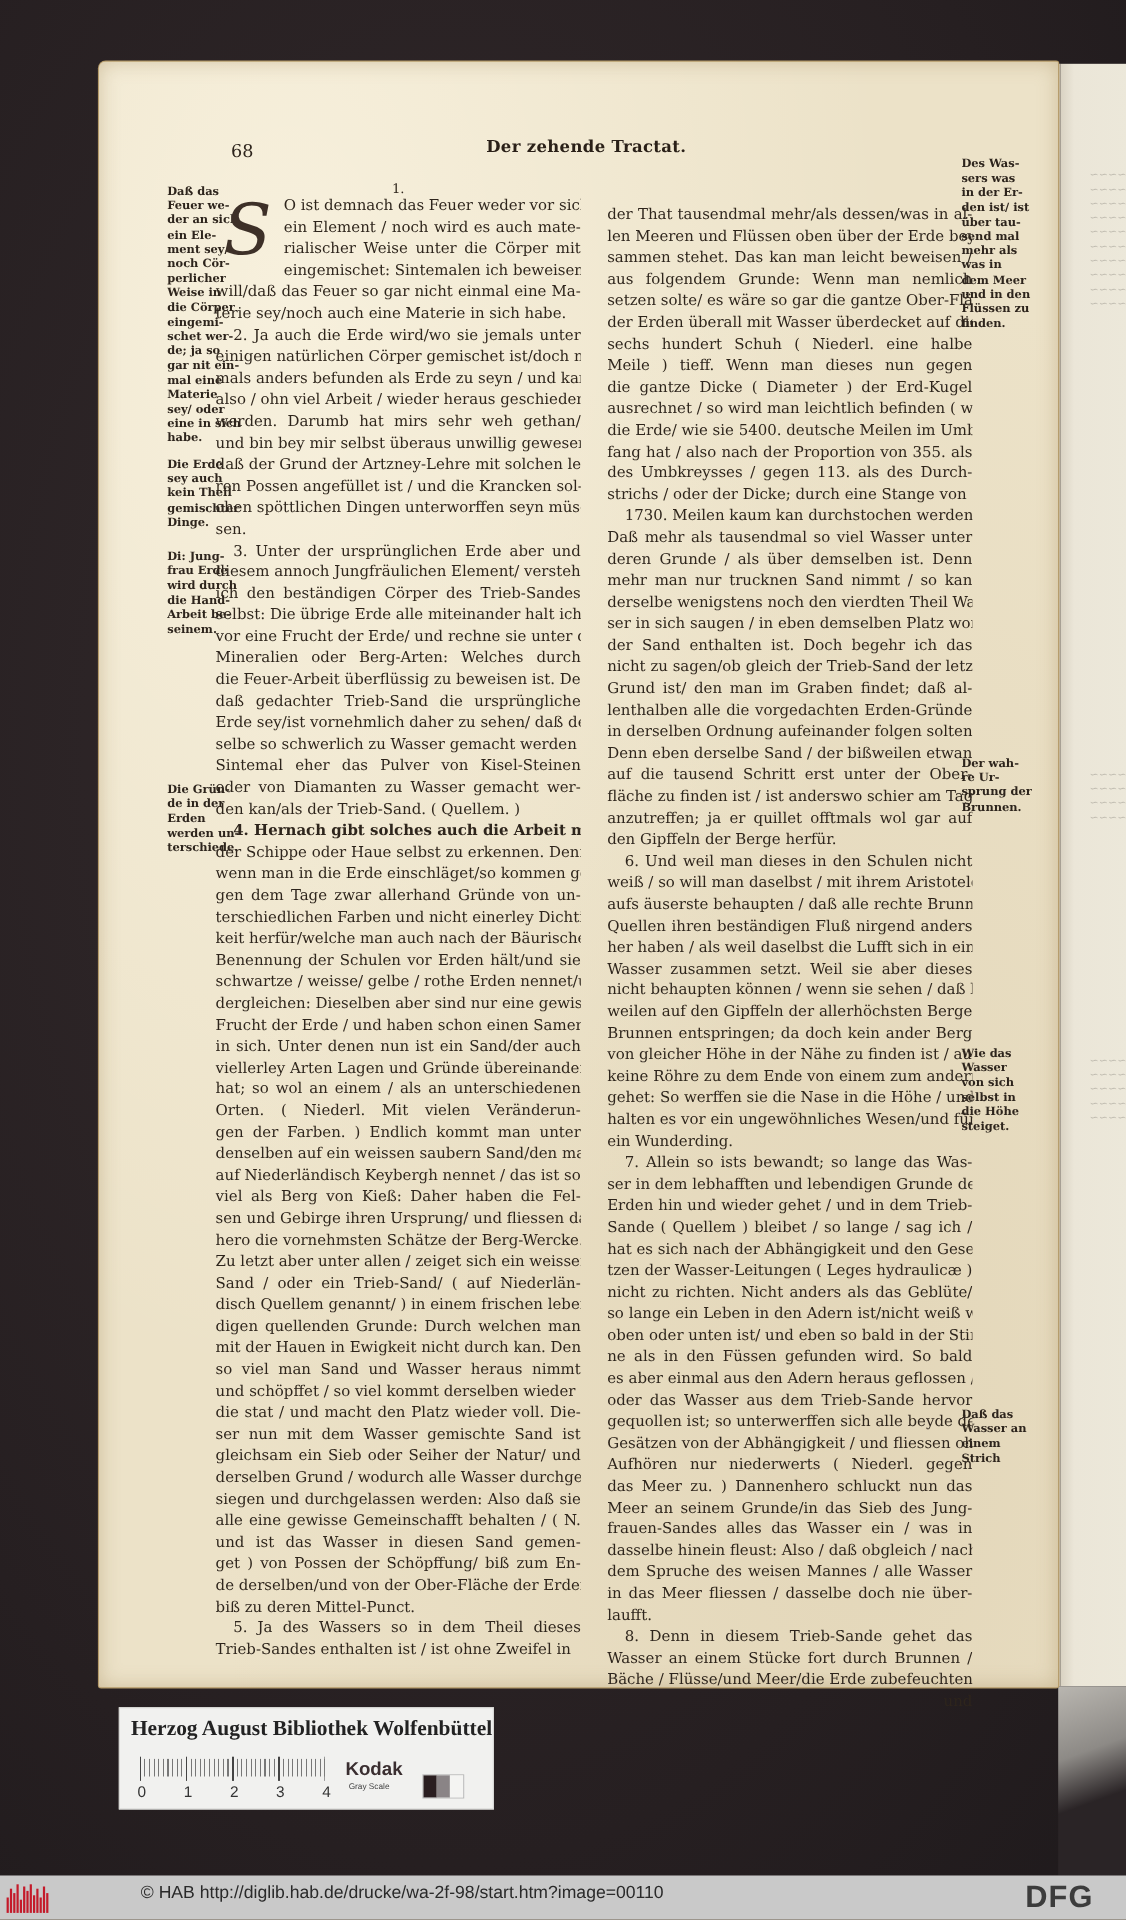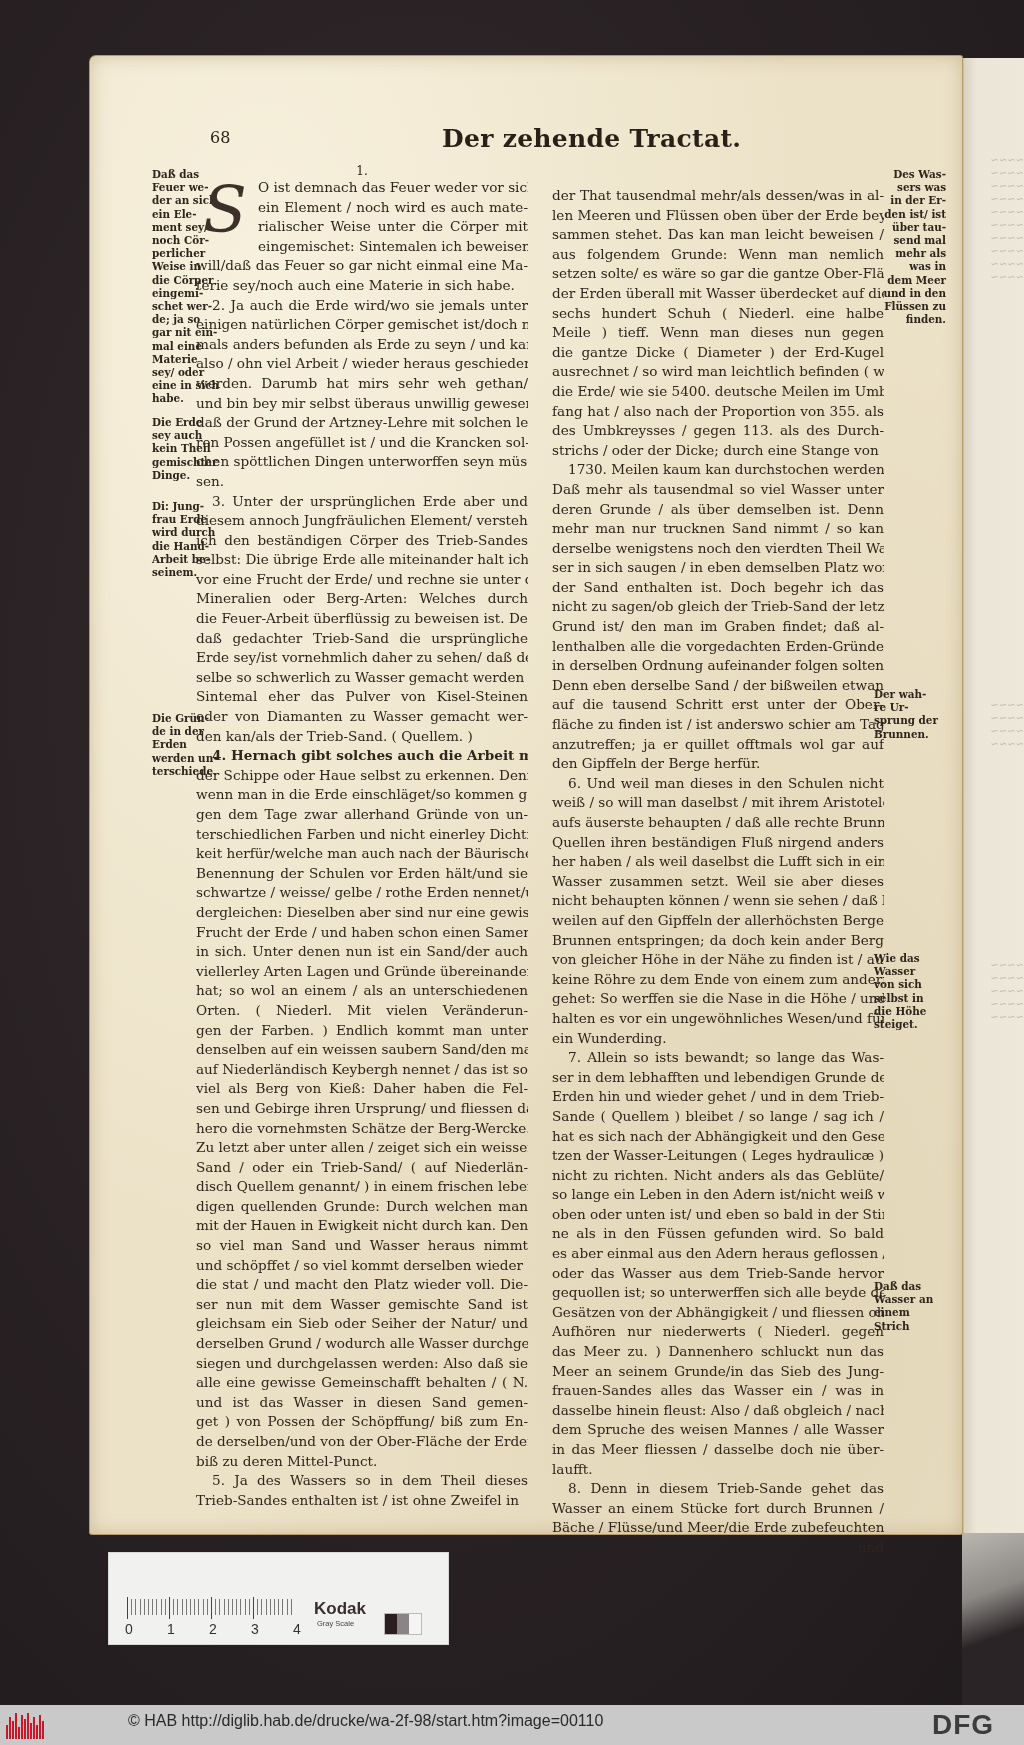--- a/index.html
+++ b/index.html
@@ -28,21 +28,21 @@
   .page {
     position:absolute; left:90px; top:56px; width:872px; height:1478px;
     background:
       radial-gradient(ellipse at 20% 15%, rgba(255,250,235,.6) 0%, rgba(255,250,235,0) 55%),
       radial-gradient(ellipse at 80% 85%, rgba(200,180,140,.25) 0%, rgba(200,180,140,0) 60%),
       #ece2c8;
     border-radius:6px 2px 2px 2px;
     box-shadow: inset 0 0 18px rgba(150,120,70,.35), 0 0 0 1px #b59b6a;
   }
   .folio { position:absolute; left:120px; top:72px; font-size:16px; color:#2d241c; }
-  .running-head { position:absolute; left:352px; top:68px; font-size:25px; color:#2a2018; font-weight:bold; letter-spacing:.3px; }
+  .running-head { position:absolute; left:352px; top:68px; font-size:15px; color:#2a2018; font-weight:bold; letter-spacing:.3px; }
   .col {
     position:absolute; color:#2e251c; font-size:13.6px; line-height:19.6px;
     text-align:justify;
   }
   .col .num { display:block; text-align:center; font-size:12px; line-height:14px; }
   .left-col { left:106px; top:108px; width:332px; }
   .right-col { left:462px; top:130px; width:332px; }
   .col .line { display:block; white-space:nowrap; overflow:hidden; text-align:justify; text-align-last:justify; }
   .col .line.last { text-align-last:left; }
   .dropcap {
@@ -289,21 +289,21 @@
         <span class="line">dem Spruche des weisen Mannes / alle Wasser</span>
         <span class="line">in das Meer fliessen / dasselbe doch nie über-</span>
         <span class="line last">laufft.</span>
         <span class="line" style="padding-left: 16px;">8. Denn in diesem Trieb-Sande gehet das</span>
         <span class="line">Wasser an einem Stücke fort durch Brunnen /</span>
         <span class="line last">Bäche / Flüsse/und Meer/die Erde zubefeuchten/</span>
       </div>
     <span class="line last" style="text-align:right;text-align-last:right;">und</span>
   </div>
 
-  <div class="marg marg-right" style="top:112px;text-align:right;" id="mr0">
+  <div class="marg marg-right" style="top:87px;" id="mr0">
       <span>Des Was-</span>
       <span>sers was</span>
       <span>in der Er-</span>
       <span>den ist/ ist</span>
       <span>über tau-</span>
       <span>send mal</span>
       <span>mehr als</span>
       <span>was in</span>
       <span>dem Meer</span>
       <span>und in den</span>
@@ -326,20 +326,21 @@
     </div>
   <div class="marg marg-right" style="top:1224px;" id="mr3">
       <span>Daß das</span>
       <span>Wasser an</span>
       <span>einem</span>
       <span>Strich</span>
     </div>
 </div>
 
 <div class="hab-label">
+  <div class="hab-title">Herzog August Bibliothek Wolfenbüttel</div>
   <div class="ruler">
     <div class="ruler-ticks"></div>
     <div class="ruler-ticks major"></div>
     <div class="ruler-nums">
       <span style="left:4px">0</span>
       <span style="left:46px">1</span>
       <span style="left:88px">2</span>
       <span style="left:130px">3</span>
       <span style="left:172px">4</span>
     </div>

